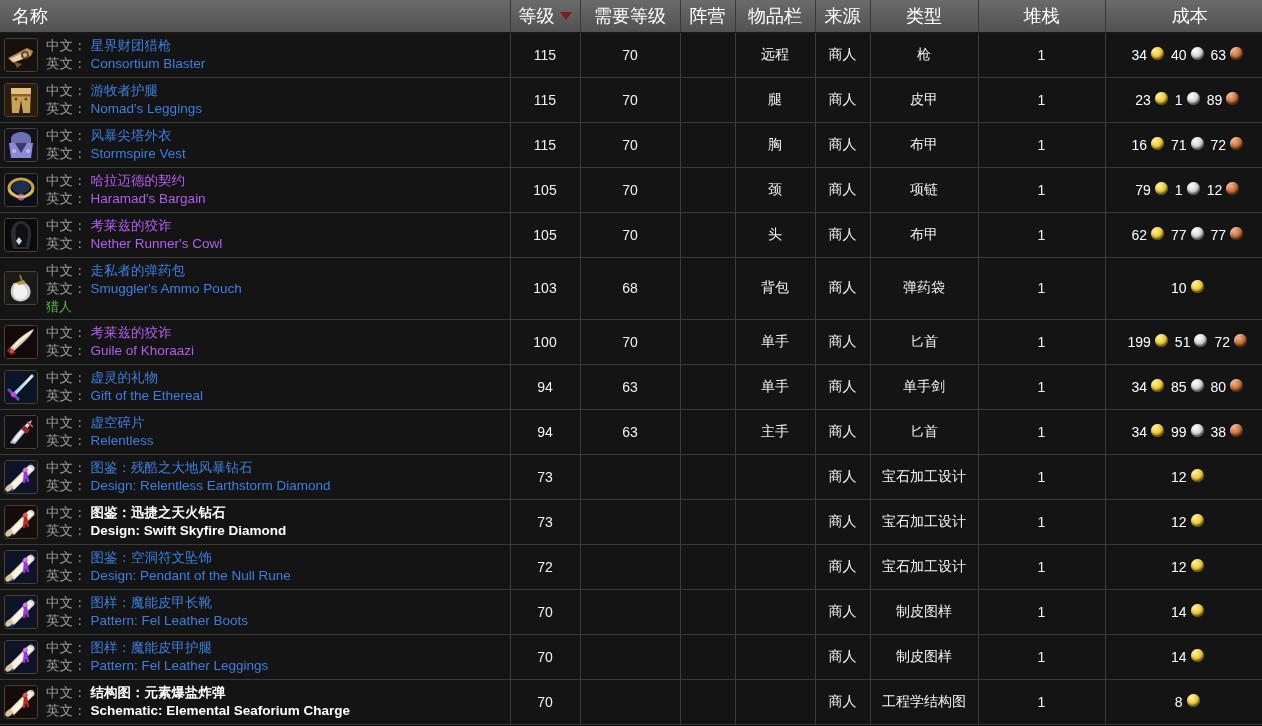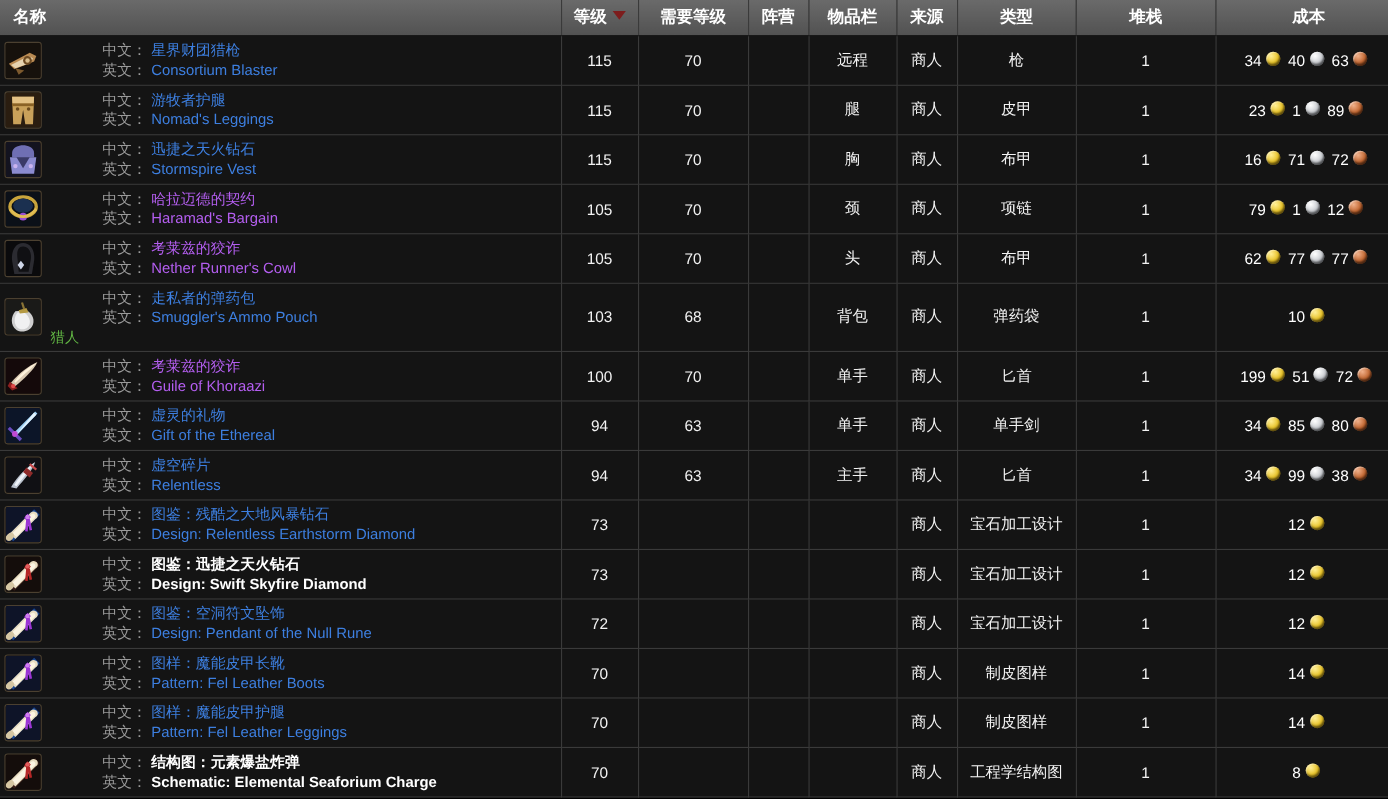--- a/index.html
+++ b/index.html
@@ -18,22 +18,22 @@
     width: 1262px;
     border-collapse: collapse;
     table-layout: fixed;
     background: #0d0d0d;
   }
 
   
   thead th {
     background: linear-gradient(to bottom, #6a6a6a 0%, #5e5e5e 50%, #525252 100%);
     color: #ffffff;
-    font-size: 15px;
-    font-weight: bold;
+    font-size: 18px;
+    font-weight: normal;
     height: 32px;
     padding: 0 6px;
     border-right: 1px solid #3a3a3a;
     border-bottom: 1px solid #1a1a1a;
     text-align: center;
     white-space: nowrap;
     vertical-align: middle;
     box-sizing: border-box;
   }
   thead th.col-name {
@@ -87,21 +87,21 @@
     position: relative;
     overflow: hidden;
     background: #17120c;
   }
   .icon-box .glyph {
     position: absolute;
     inset: 0;
     display: block;
   }
   .namelines { display: flex; flex-direction: column; gap: 1px; }
-  .nline { font-size: 13.5px; line-height: 17px; white-space: nowrap; margin-left: 47px; }
+  .nline { font-size: 13.5px; line-height: 17px; white-space: nowrap; }
   .nlabel { color: #9a9a9a; }
   .nval   { margin-left: 4px; }
   .q-rare  { color: #3d7fe0; }
   .q-epic  { color: #b45ef0; }
   .q-white { color: #ffffff; font-weight: bold; }
   .classreq { color: #62b844; font-size: 13px; line-height: 17px; margin-left: 0px; }
 
   
   .cost { display: inline-flex; align-items: flex-start; gap: 2px; white-space: nowrap; }
   .coin {
@@ -212,21 +212,21 @@
               <svg class="glyph" viewBox="0 0 32 32" xmlns="http://www.w3.org/2000/svg">
                 <rect width="32" height="32" fill="#13131f"></rect>
                 <path d="M6 10 C6 5 12 3 16 3 C20 3 26 5 26 10 L26 14 L6 14 Z" fill="#6f6fb4"></path>
                 <path d="M4 14 H28 L26 29 H6 Z" fill="#8b8bd0"></path>
                 <path d="M10 14 L16 24 L22 14 Z" fill="#3a3a68"></path>
                 <circle cx="9" cy="22" r="2" fill="#c9b3ef"></circle>
                 <circle cx="23" cy="22" r="2" fill="#c9b3ef"></circle>
               </svg>
             </span>
             <span class="namelines">
-              <span class="nline"><span class="nlabel">中文：</span><a class="nval q-rare">迅捷之天火钻石</a></span>
+              <span class="nline"><span class="nlabel">中文：</span><a class="nval q-rare">风暴尖塔外衣</a></span>
               <span class="nline"><span class="nlabel">英文：</span><a class="nval q-rare">Stormspire Vest</a></span>
             </span>
           </div>
         </td>
         <td>115</td>
         <td>70</td>
         <td></td>
         <td>胸</td>
         <td>商人</td>
         <td>布甲</td>

